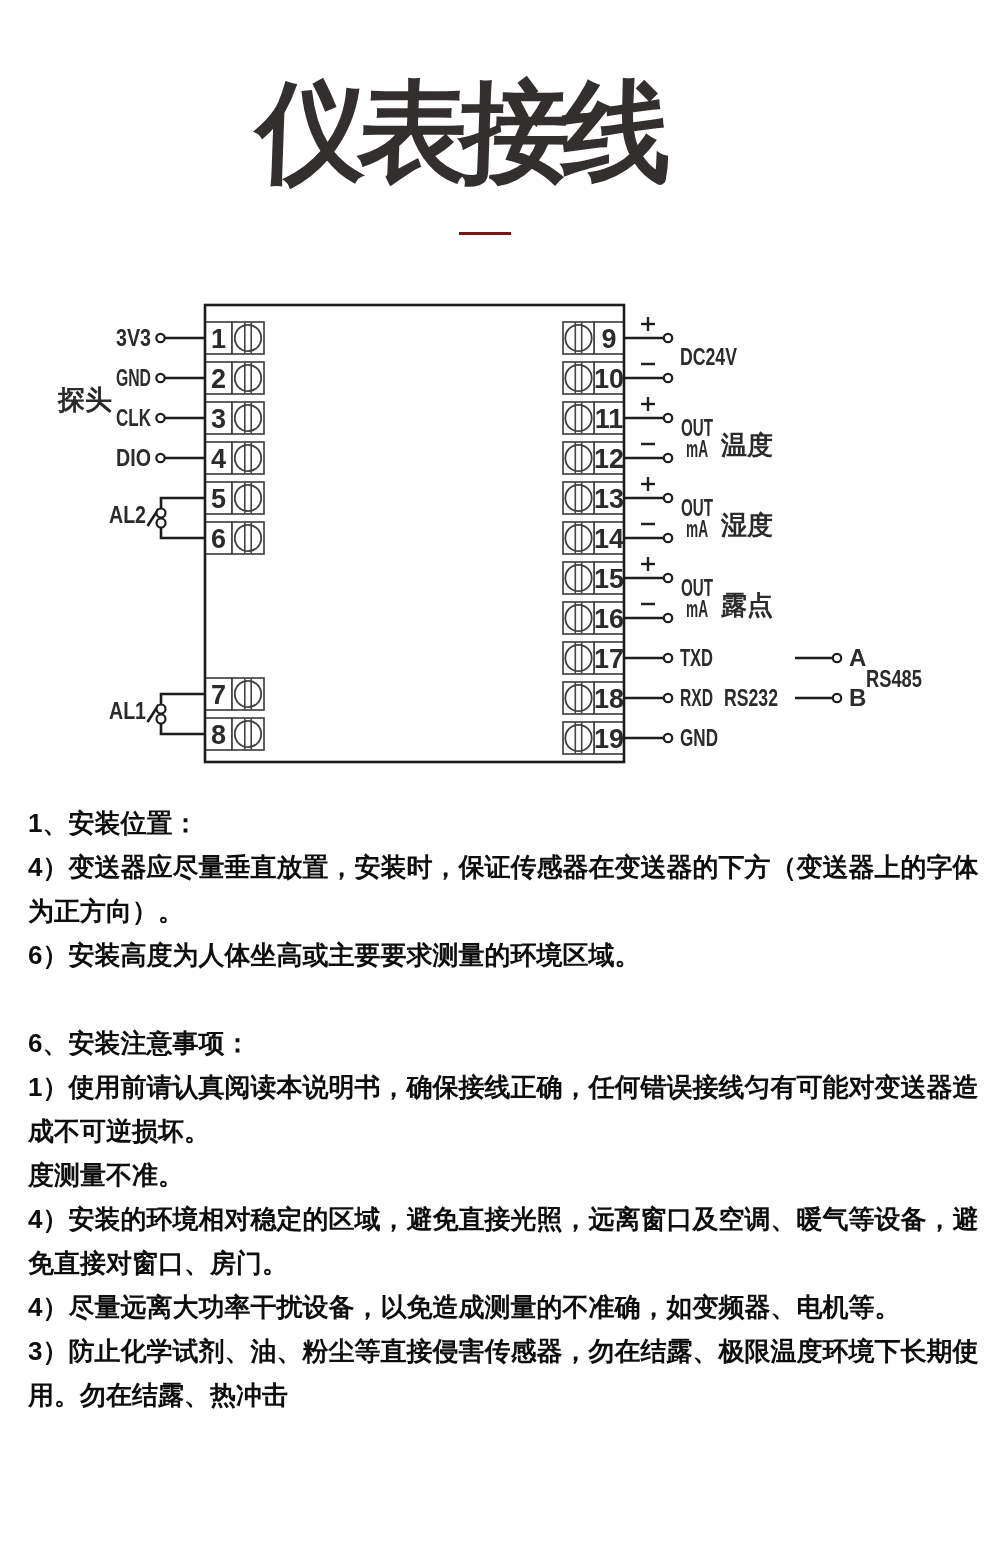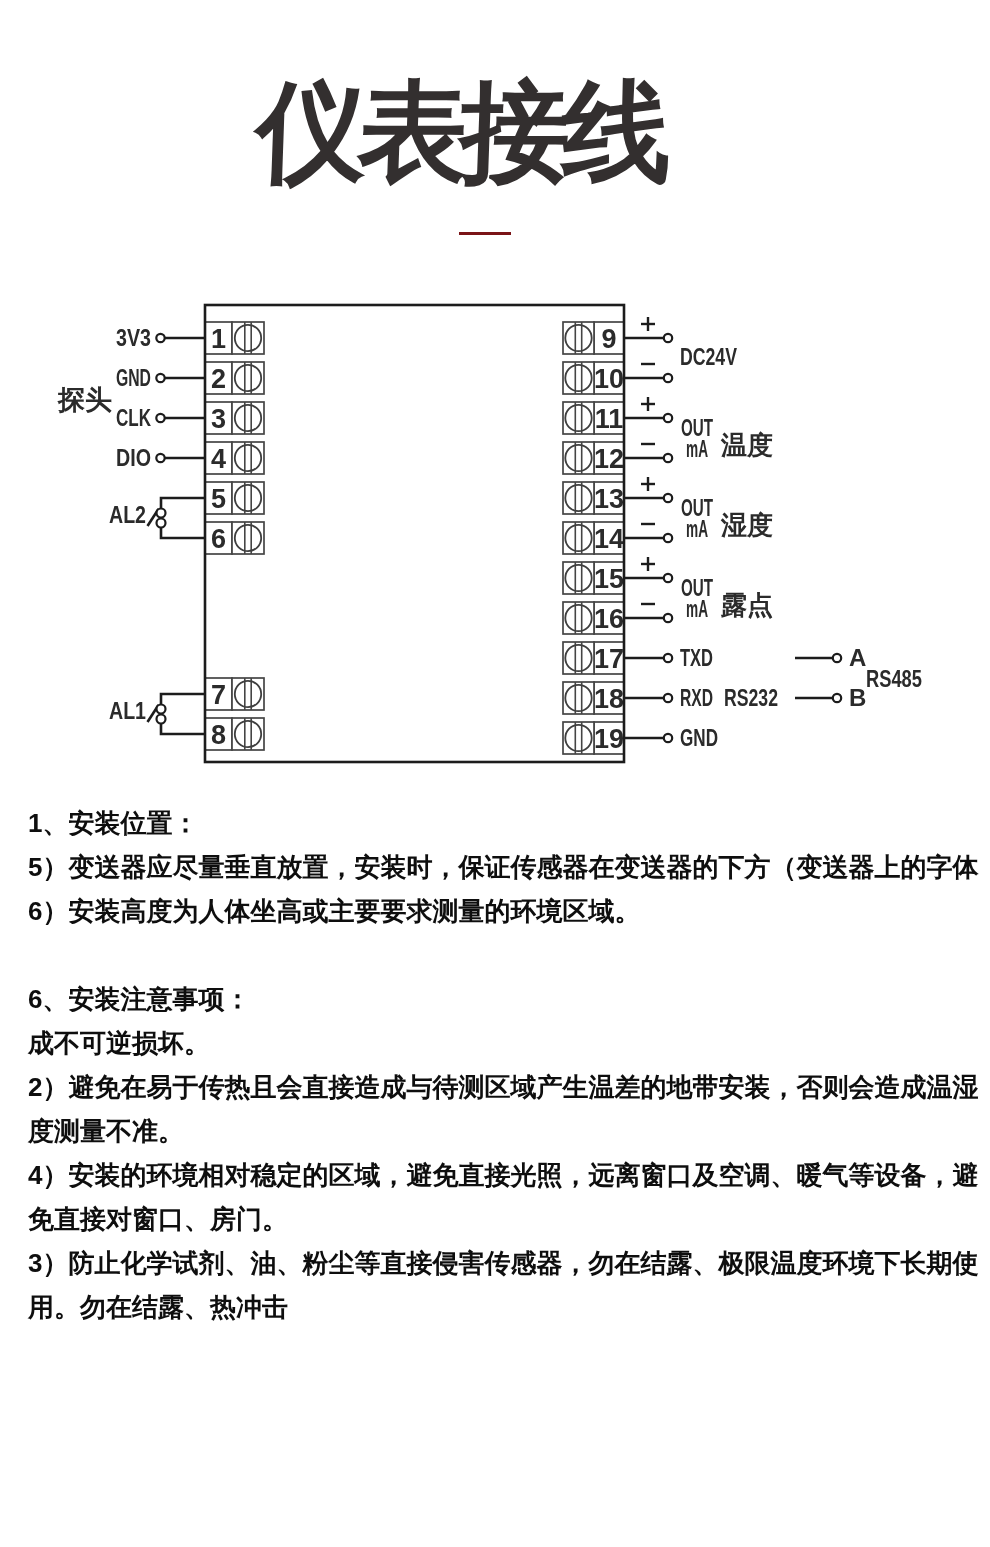--- a/index.html
+++ b/index.html
@@ -258,25 +258,27 @@
       <line x1="795" y1="658" x2="832.6" y2="658" class="wire"></line>
       <circle cx="837" cy="658" r="4.2" class="node"></circle>
       <text x="849" y="666" font-size="24" text-anchor="start">A</text>
       <line x1="795" y1="698" x2="832.6" y2="698" class="wire"></line>
       <circle cx="837" cy="698" r="4.2" class="node"></circle>
       <text x="849" y="706" font-size="24" text-anchor="start">B</text>
       <text x="866" y="686.5" font-size="24" text-anchor="start" textLength="56" lengthAdjust="spacingAndGlyphs">RS485</text>
     </svg>
   <div id="instructions">
       <div class="line">1、安装位置：</div>
-      <div class="line">5）变送器应尽量垂直放置，安装时，保证传感器在变送器的下方（变送器上的字体</div>
+      <div class="line">4）变送器应尽量垂直放置，安装时，保证传感器在变送器的下方（变送器上的字体</div>
+      <div class="line">为正方向）。</div>
       <div class="line">6）安装高度为人体坐高或主要要求测量的环境区域。</div>
       <div class="line"></div>
       <div class="line">6、安装注意事项：</div>
+      <div class="line">1）使用前请认真阅读本说明书，确保接线正确，任何错误接线匀有可能对变送器造</div>
       <div class="line">成不可逆损坏。</div>
-      <div class="line">2）避免在易于传热且会直接造成与待测区域产生温差的地带安装，否则会造成温湿</div>
       <div class="line">度测量不准。</div>
       <div class="line">4）安装的环境相对稳定的区域，避免直接光照，远离窗口及空调、暖气等设备，避</div>
       <div class="line">免直接对窗口、房门。</div>
+      <div class="line">4）尽量远离大功率干扰设备，以免造成测量的不准确，如变频器、电机等。</div>
       <div class="line">3）防止化学试剂、油、粉尘等直接侵害传感器，勿在结露、极限温度环境下长期使</div>
       <div class="line">用。勿在结露、热冲击</div>
     </div>
 </div>
 
 </body></html>

